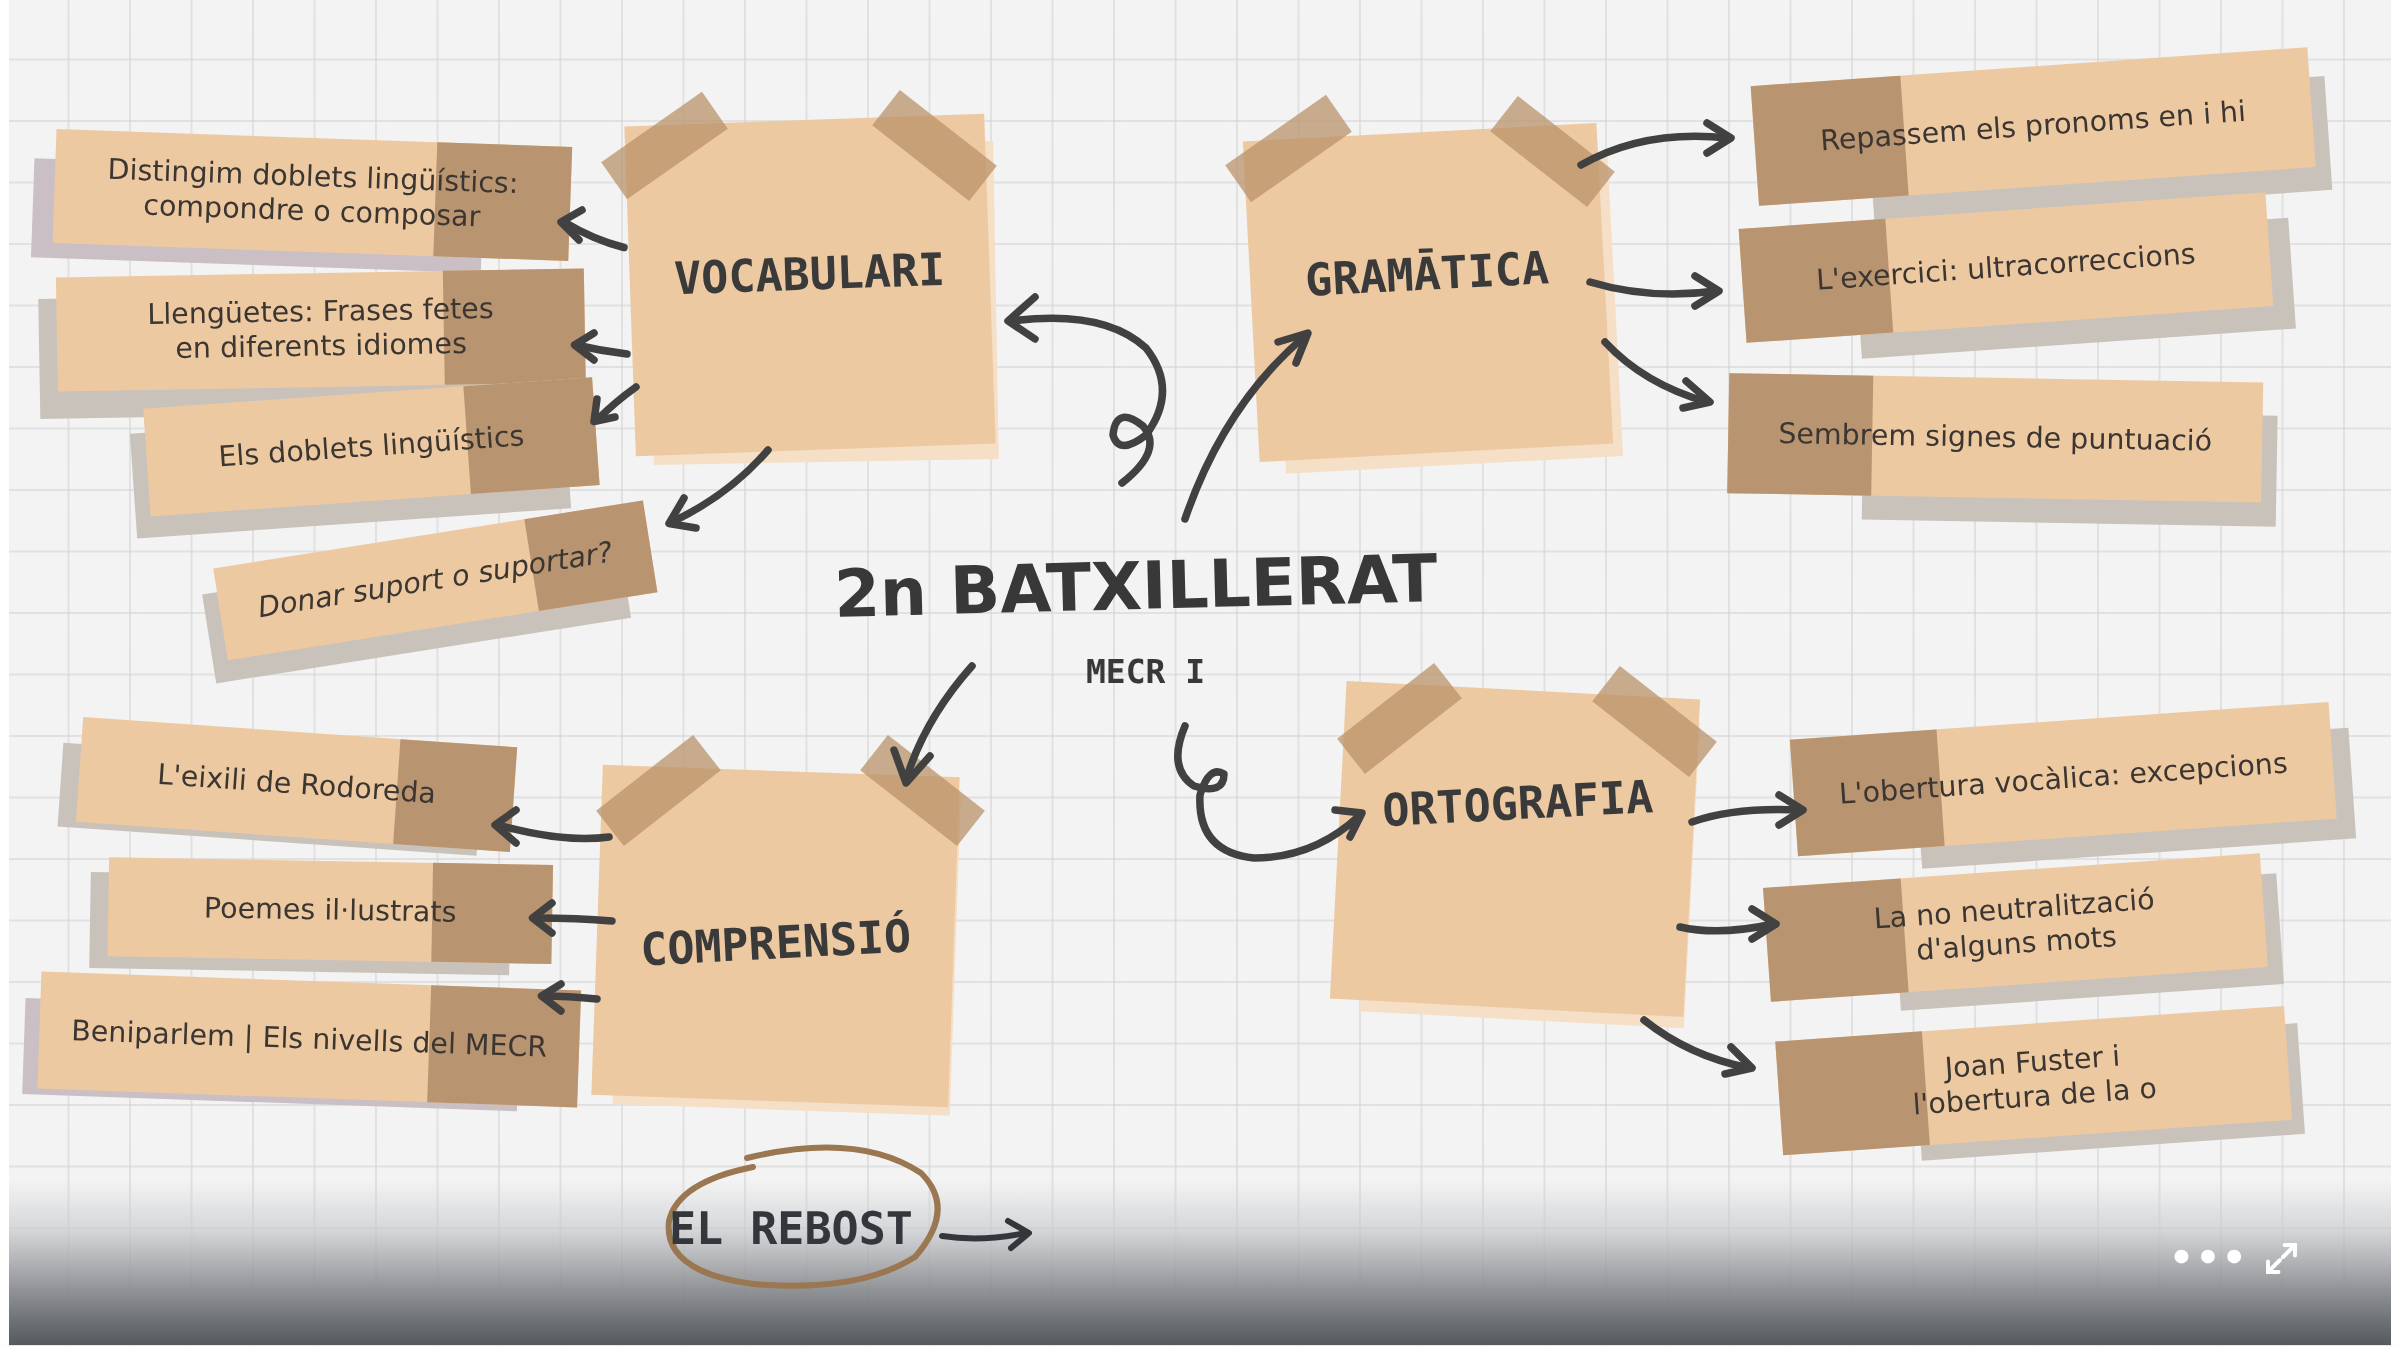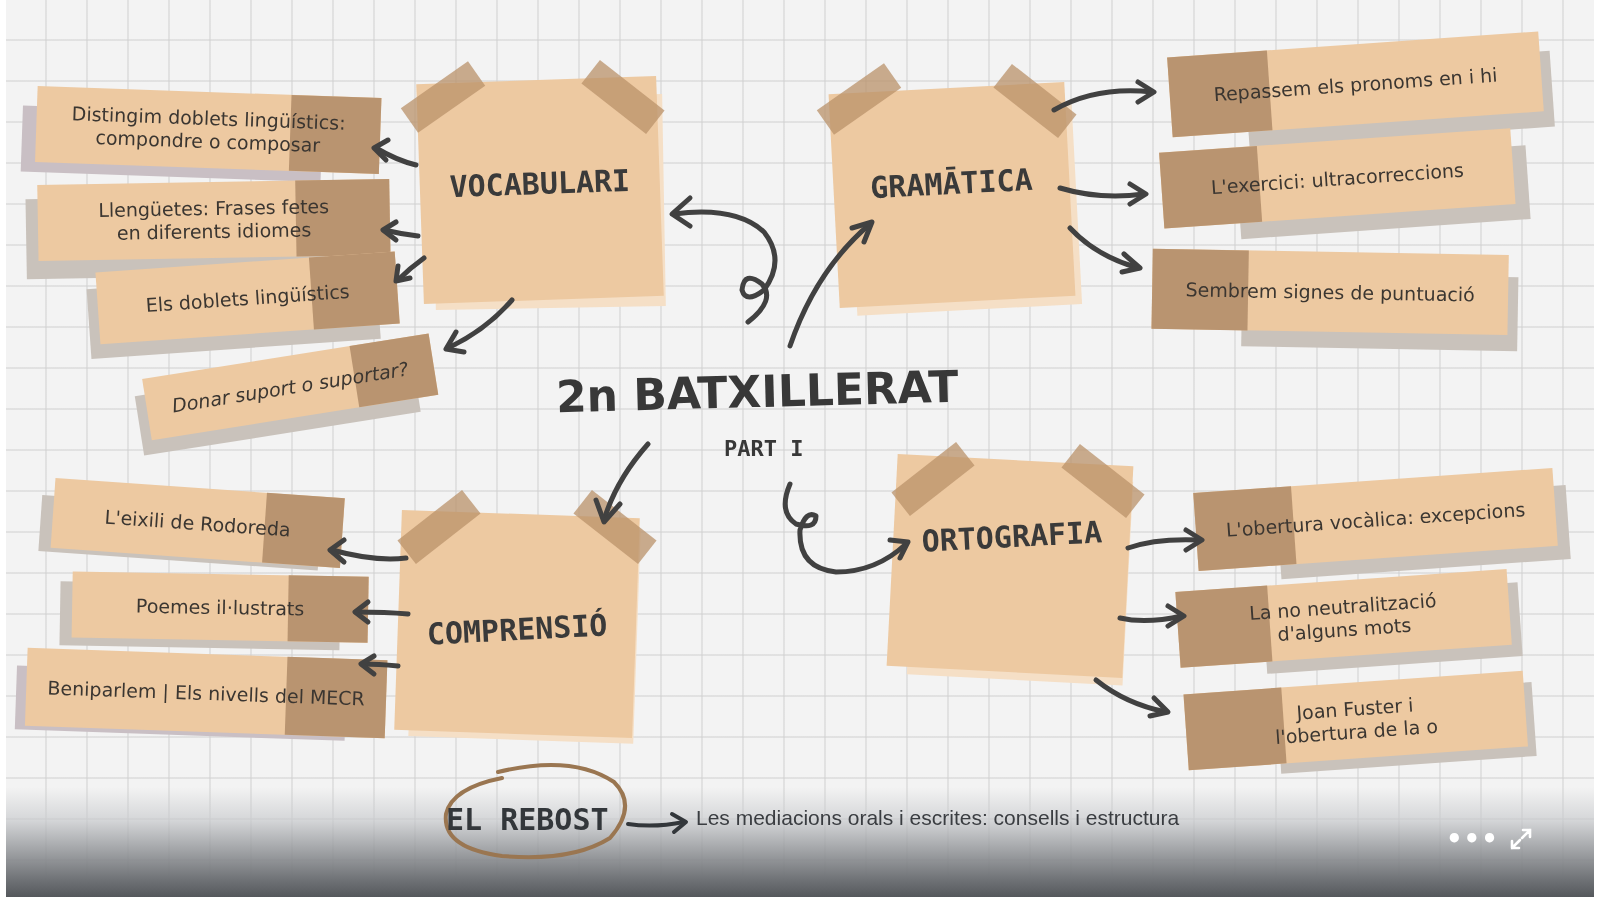--- a/index.html
+++ b/index.html
@@ -144,21 +144,21 @@
 
   <div class="wrap" style="left:1146px;top:252px;width:370px;height:96px;transform:rotate(1deg);">
     <div class="shadowbox" style="left:90px;top:22px;width:276px;height:74px;"></div>
     <div class="strip" style="left:0;top:0;width:356px;height:80px;">
       <div class="dark" style="left:0;width:96px;"></div>
       <span class="txt">Sembrem signes de puntuació</span>
     </div>
   </div>
 
   <div class="title">2n BATXILLERAT</div>
-  <div class="subtitle">PART I</div>
+  <div class="subtitle">MECR I</div>
 
   <div class="wrap" style="left:36px;top:488px;width:310px;height:90px;transform:rotate(4deg);">
     <div class="shadowbox" style="left:-2px;top:18px;width:280px;height:56px;"></div>
     <div class="strip" style="left:10px;top:0;width:290px;height:70px;">
       <div class="dark" style="right:0;width:78px;"></div>
       <span class="txt">L'eixili de Rodoreda</span>
     </div>
   </div>
 
   <div class="wrap" style="left:56px;top:574px;width:310px;height:82px;transform:rotate(1deg);">
@@ -265,21 +265,20 @@
   <div class="bottom-fade"></div>
 
   <svg style="position:absolute;left:426px;top:758px;width:210px;height:110px;z-index:6;" viewBox="0 0 210 110">
     <path d="M66 14 Q140 -4 182 24 Q206 48 178 80 Q140 104 70 98 Q10 90 14 56 Q20 30 70 20" fill="none" stroke="#9a7651" stroke-width="4" stroke-linecap="round"></path>
   </svg>
   <div class="rebost">EL REBOST</div>
   <svg style="position:absolute;left:618px;top:808px;width:70px;height:30px;z-index:6;" viewBox="0 0 70 30">
     <path d="M4 16 Q30 20 60 14" fill="none" stroke="#33373b" stroke-width="4" stroke-linecap="round"></path>
     <path d="M48 6 L62 14 L50 24" fill="none" stroke="#33373b" stroke-width="4" stroke-linecap="round" stroke-linejoin="round"></path>
   </svg>
-  <div class="rebost-desc">Les mediacions orals i escrites: consells i estructura</div>
 
   <div class="controls more-btn">
     <span>•••</span>
   </div>
   <div class="controls expand-btn">
     <svg viewBox="0 0 26 26" width="26" height="26">
       <path d="M15 4 L22 4 L22 11 M22 4 L14 12" fill="none" stroke="#fff" stroke-width="2.6" stroke-linecap="round"></path>
       <path d="M11 22 L4 22 L4 15 M4 22 L12 14" fill="none" stroke="#fff" stroke-width="2.6" stroke-linecap="round"></path>
     </svg>
   </div>

